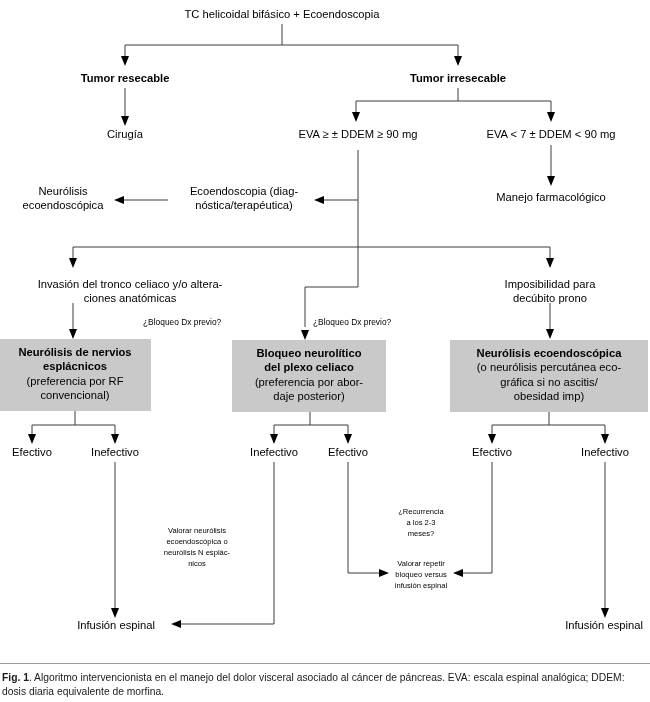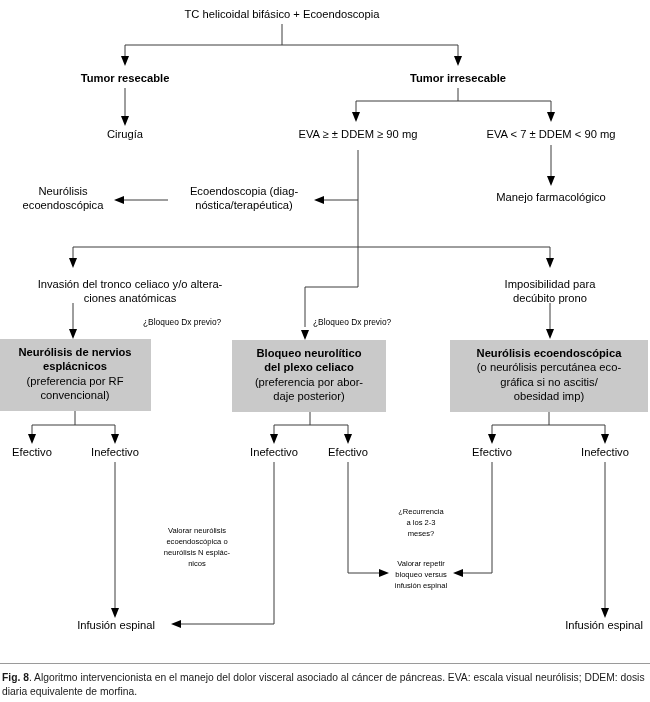--- a/index.html
+++ b/index.html
@@ -241,13 +241,13 @@
     </text>
     <text class="node-text tiny" x="421" y="588">infusión espinal</text>
   </g>
 
   <text class="node-text" x="116" y="629">Infusión espinal</text>
   <text class="node-text" x="604" y="629">Infusión espinal</text>
 
 </svg>
 </div>
 
-<div class="caption"><b>Fig. 8</b><span>. Algoritmo intervencionista en el manejo del dolor visceral asociado al cáncer de páncreas. EVA: escala visual neurólisis; DDEM: dosis diaria equivalente de morfina.</span></div>
+<div class="caption"><b>Fig. 1</b><span>. Algoritmo intervencionista en el manejo del dolor visceral asociado al cáncer de páncreas. EVA: escala espinal analógica; DDEM: dosis diaria equivalente de morfina.</span></div>
 
 </body></html>

